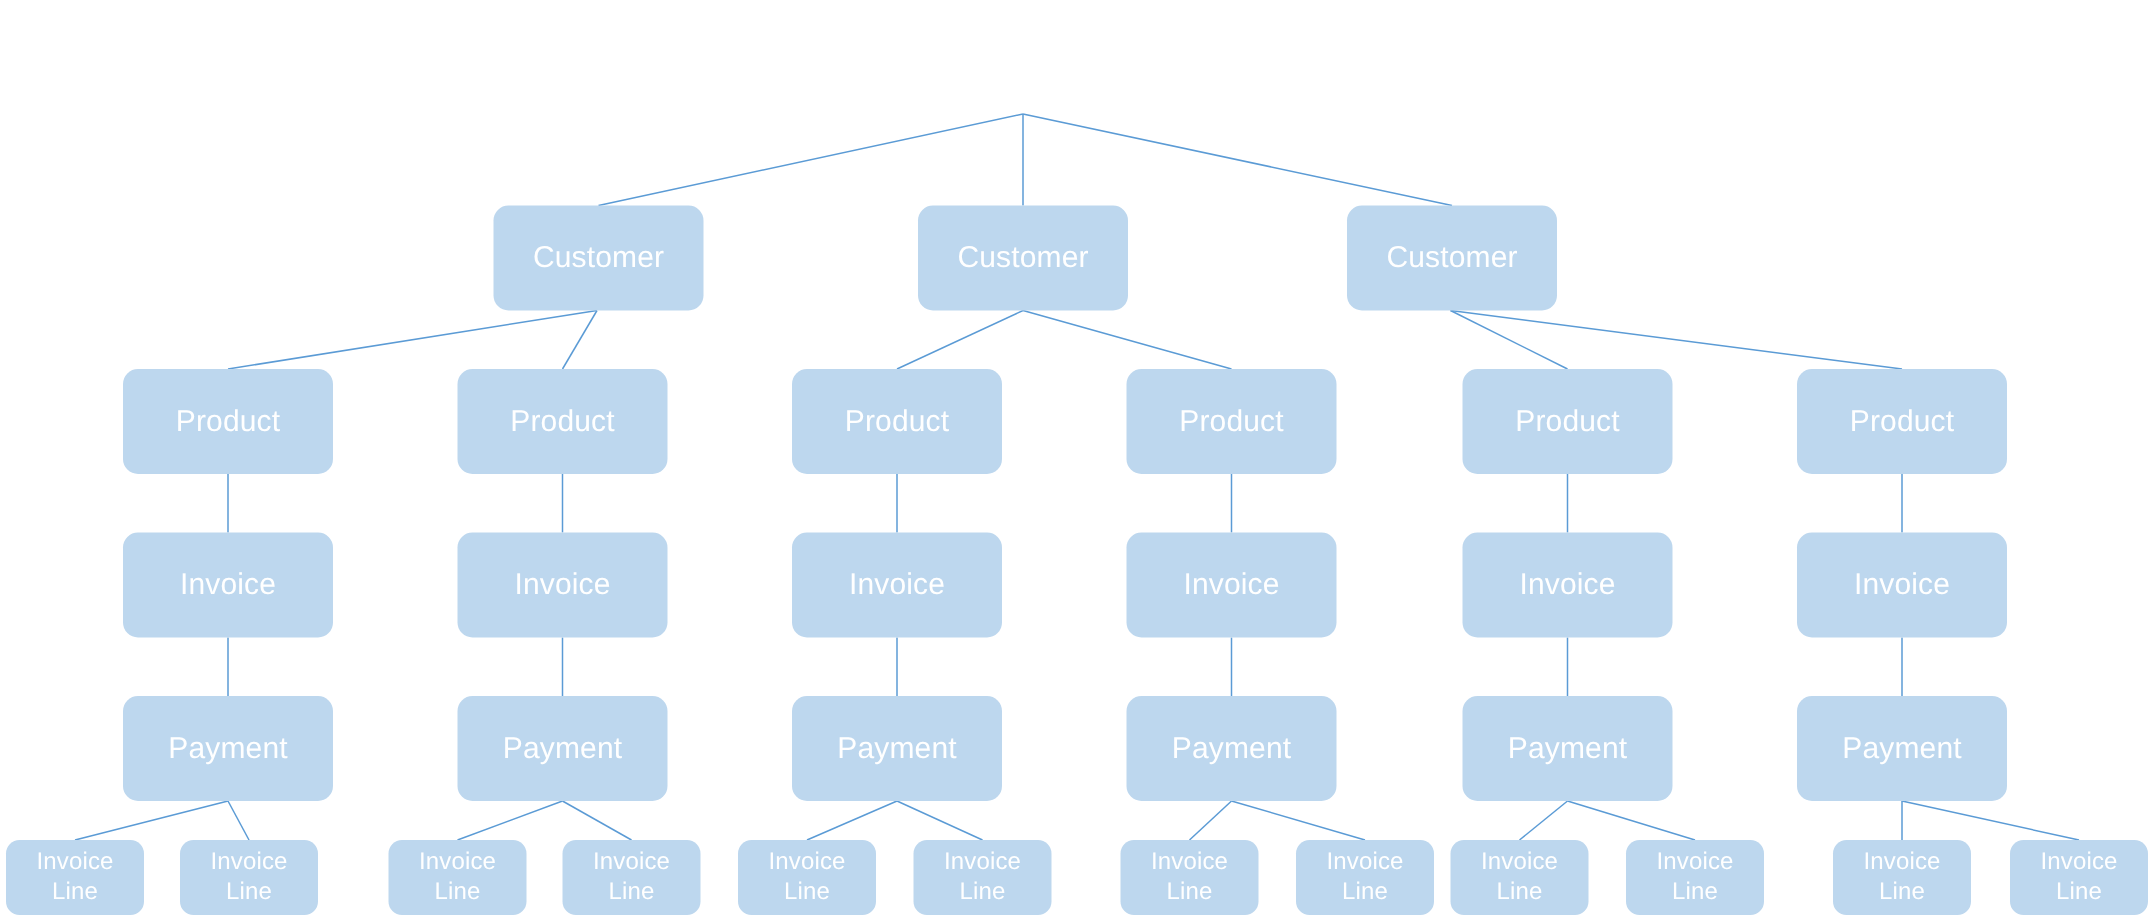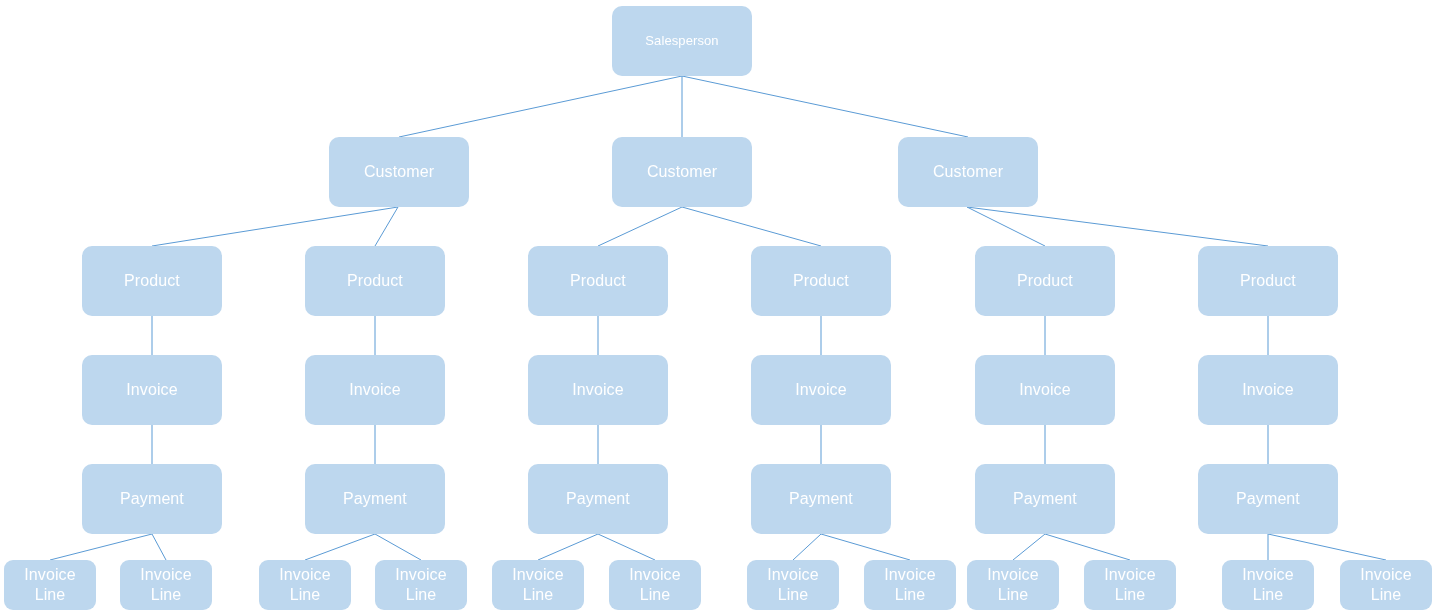--- a/index.html
+++ b/index.html
@@ -41,21 +41,21 @@
     justify-content: center;
     text-align: center;
     color: #ffffff;
     border-radius: 9px;
     line-height: 1.22;
     white-space: pre-line;
     letter-spacing: 0.1px;
     -webkit-font-smoothing: antialiased;
   }
   .node.lvl-root    { font-size: 13px; border-radius: 10px; }
-  .node.lvl-mid     { font-size: 16px; border-radius: 10px; }
+  .node.lvl-mid     { font-size: 20px; border-radius: 10px; }
   .node.lvl-leaf    { font-size: 16px; border-radius: 9px; }
 </style>
 </head>
 <body>
 
 <div id="canvas">
   <svg id="edge-layer" viewBox="0 0 1436 610" width="1436" height="610" xmlns="http://www.w3.org/2000/svg">
       <line x1="682" y1="76" x2="399" y2="137" stroke="#5B9BD5" stroke-width="1" shape-rendering="geometricPrecision"></line>
       <line x1="682" y1="76" x2="682" y2="137" stroke="#5B9BD5" stroke-width="1" shape-rendering="geometricPrecision"></line>
       <line x1="682" y1="76" x2="968" y2="137" stroke="#5B9BD5" stroke-width="1" shape-rendering="geometricPrecision"></line>
@@ -84,21 +84,20 @@
       <line x1="598" y1="534" x2="538" y2="560" stroke="#5B9BD5" stroke-width="1" shape-rendering="geometricPrecision"></line>
       <line x1="598" y1="534" x2="655" y2="560" stroke="#5B9BD5" stroke-width="1" shape-rendering="geometricPrecision"></line>
       <line x1="821" y1="534" x2="793" y2="560" stroke="#5B9BD5" stroke-width="1" shape-rendering="geometricPrecision"></line>
       <line x1="821" y1="534" x2="910" y2="560" stroke="#5B9BD5" stroke-width="1" shape-rendering="geometricPrecision"></line>
       <line x1="1045" y1="534" x2="1013" y2="560" stroke="#5B9BD5" stroke-width="1" shape-rendering="geometricPrecision"></line>
       <line x1="1045" y1="534" x2="1130" y2="560" stroke="#5B9BD5" stroke-width="1" shape-rendering="geometricPrecision"></line>
       <line x1="1268" y1="534" x2="1268" y2="560" stroke="#5B9BD5" stroke-width="1" shape-rendering="geometricPrecision"></line>
       <line x1="1268" y1="534" x2="1386" y2="560" stroke="#5B9BD5" stroke-width="1" shape-rendering="geometricPrecision"></line>
     </svg>
   <div id="node-layer">
-      <div class="node lvl-root" style="left: 612px; top: 6px; width: 140px; height: 70px; background: rgb(189, 215, 238); color: rgb(255, 255, 255);">Salesperson</div>
       <div class="node lvl-mid" style="left: 329px; top: 137px; width: 140px; height: 70px; background: rgb(189, 215, 238); color: rgb(255, 255, 255);">Customer</div>
       <div class="node lvl-mid" style="left: 612px; top: 137px; width: 140px; height: 70px; background: rgb(189, 215, 238); color: rgb(255, 255, 255);">Customer</div>
       <div class="node lvl-mid" style="left: 898px; top: 137px; width: 140px; height: 70px; background: rgb(189, 215, 238); color: rgb(255, 255, 255);">Customer</div>
       <div class="node lvl-mid" style="left: 82px; top: 246px; width: 140px; height: 70px; background: rgb(189, 215, 238); color: rgb(255, 255, 255);">Product</div>
       <div class="node lvl-mid" style="left: 305px; top: 246px; width: 140px; height: 70px; background: rgb(189, 215, 238); color: rgb(255, 255, 255);">Product</div>
       <div class="node lvl-mid" style="left: 528px; top: 246px; width: 140px; height: 70px; background: rgb(189, 215, 238); color: rgb(255, 255, 255);">Product</div>
       <div class="node lvl-mid" style="left: 751px; top: 246px; width: 140px; height: 70px; background: rgb(189, 215, 238); color: rgb(255, 255, 255);">Product</div>
       <div class="node lvl-mid" style="left: 975px; top: 246px; width: 140px; height: 70px; background: rgb(189, 215, 238); color: rgb(255, 255, 255);">Product</div>
       <div class="node lvl-mid" style="left: 1198px; top: 246px; width: 140px; height: 70px; background: rgb(189, 215, 238); color: rgb(255, 255, 255);">Product</div>
       <div class="node lvl-mid" style="left: 82px; top: 355px; width: 140px; height: 70px; background: rgb(189, 215, 238); color: rgb(255, 255, 255);">Invoice</div>

